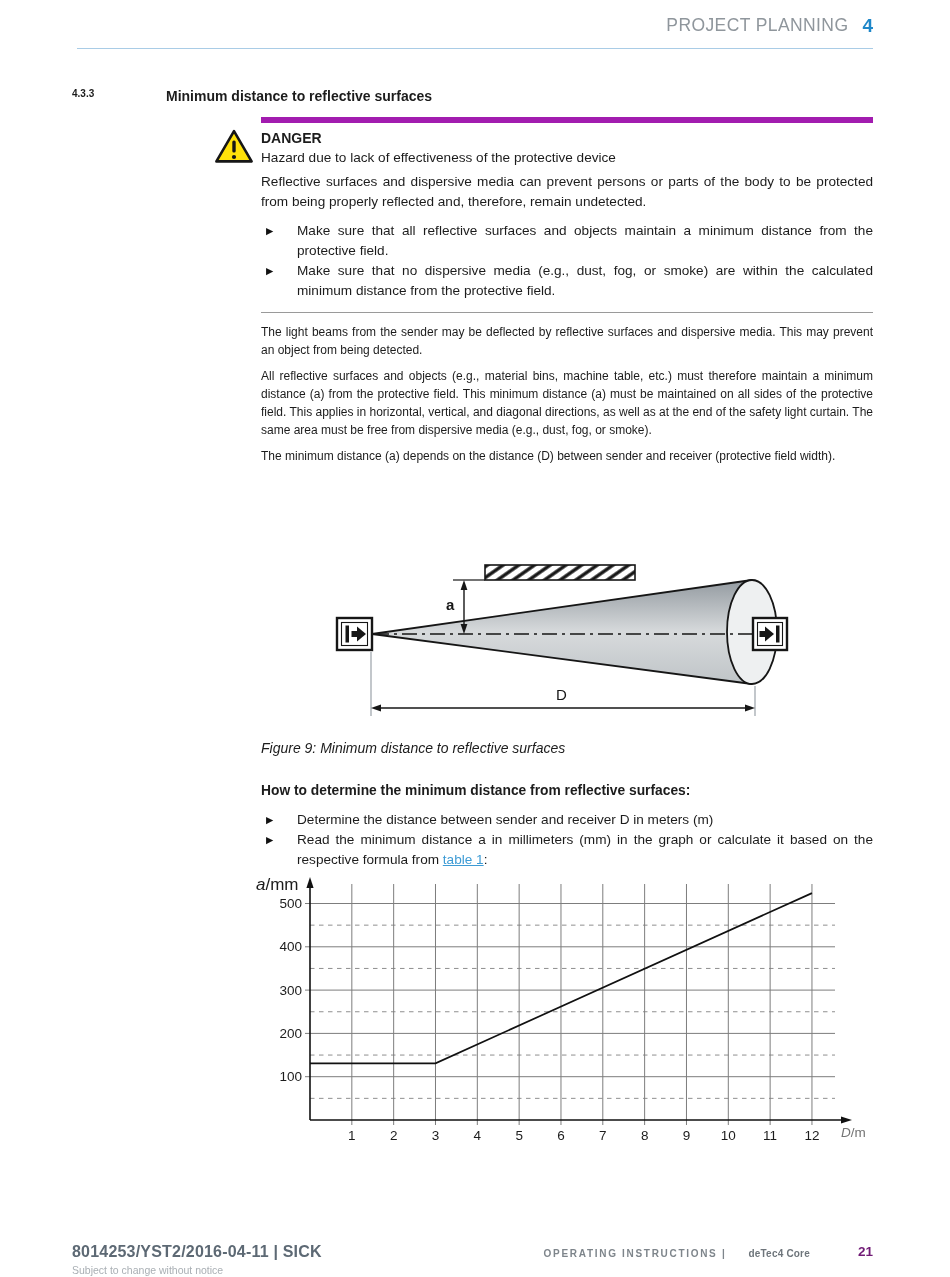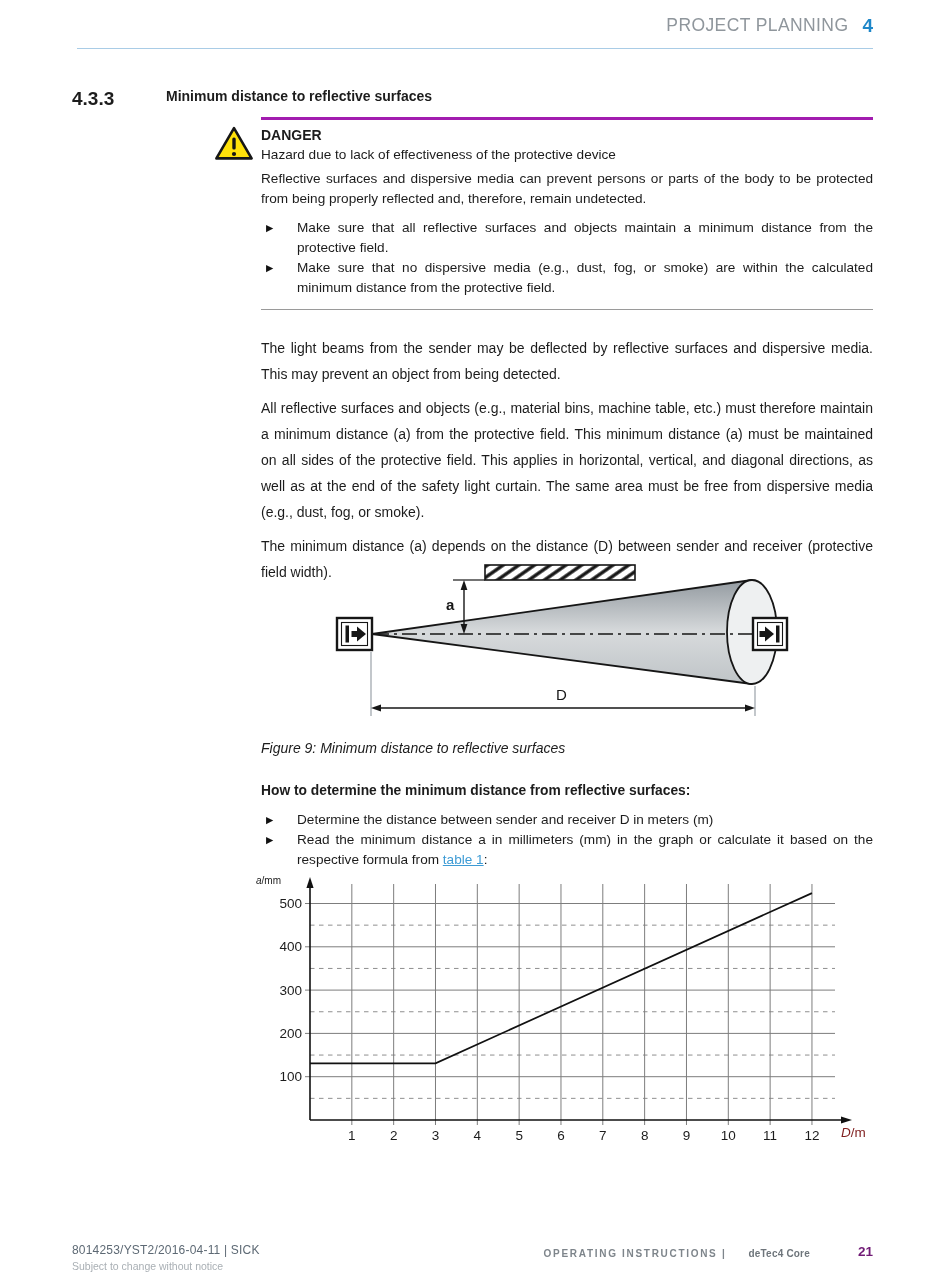--- a/index.html
+++ b/index.html
@@ -6,53 +6,53 @@
   html,body{background:#fff}
   body{width:950px;height:1277px;position:relative;font-family:"Liberation Sans",sans-serif;color:#1c1c1c}
   .page{position:absolute;inset:0;background:#ffffff;overflow:hidden}
 
   .hdr{position:absolute;top:15px;left:77px;right:77px;display:flex;justify-content:flex-end;align-items:flex-start;gap:14px}
   .hdr-title{color:#8f969c;font-size:17.5px;letter-spacing:.4px}
   .hdr-num{color:#1e87c9;font-weight:bold;font-size:19px}
   .hdr-rule{position:absolute;top:48px;left:77px;right:77px;height:1px;background:#a9cce6}
 
   .section{position:absolute;top:88px;left:72px;display:flex}
-  .sec-num{font-weight:bold;font-size:19px;width:94px}
+  .sec-num{font-weight:bold;font-size:10px;width:94px}
   .sec-title{font-weight:bold;font-size:14px}
 
-  .danger{position:absolute;left:261px;top:117px;width:612px;border-top:3px solid #a21caf;border-bottom:1px solid #9a9a9a;padding:5px 0 11px}
+  .danger{position:absolute;left:261px;top:117px;width:612px;border-top:6px solid #a21caf;border-bottom:1px solid #9a9a9a;padding:5px 0 11px}
   .warn-icon{position:absolute;left:-47px;top:5px}
   .danger h3{font-size:14px;font-weight:bold;line-height:20px}
   .hazard{font-size:13.6px;line-height:20px}
   .dbody{font-size:13.6px;line-height:20px;margin-top:4px;text-align:justify}
   .blist{list-style:none;margin-top:9px}
   .blist li{display:flex;font-size:13.6px;line-height:20px}
   .blist .arr{flex:0 0 36px;padding-left:5px;font-size:9.5px;line-height:20px;color:#111}
   .blist .btxt{flex:1;text-align:justify}
 
-  .paras{position:absolute;left:261px;top:335px;width:612px;font-size:14px;line-height:26px}
+  .paras{position:absolute;left:261px;top:323px;width:612px;font-size:12px;line-height:18px}
   .paras p{margin-bottom:8px;text-align:justify}
 
   .fig9{position:absolute;left:330px;top:552px;width:470px;height:180px}
   .caption{position:absolute;left:261px;font-size:14px;font-style:italic;color:#1c1c1c}
   .cap9{top:740px}
   .cap10{top:1154px}
 
   .howto{position:absolute;left:261px;top:781px;width:612px}
   .howto h4{font-size:13.8px;font-weight:bold;line-height:20px;margin-bottom:9px}
   .link{color:#3d9bd5}
 
   .graph{position:absolute;left:255px;top:872px;width:625px;height:285px}
   .graph svg{position:absolute;left:0;top:0}
-  .axis-ylab{position:absolute;left:1px;top:3px;font-size:10px;color:#1c1c1c}
-  .axis-xlab{position:absolute;left:586px;top:253px;font-size:13.5px;color:#7f1d1d}
+  .axis-ylab{position:absolute;left:1px;top:3px;font-size:17px;color:#1c1c1c}
+  .axis-xlab{position:absolute;left:586px;top:253px;font-size:13.5px;color:#737373}
   .ital{font-style:italic}
 
   .footer{position:absolute;left:72px;right:77px;top:1243px;display:flex;justify-content:space-between;align-items:flex-start}
-  .f-left1{font-size:12px;font-weight:normal;color:#5d6974;letter-spacing:.2px}
+  .f-left1{font-size:16px;font-weight:bold;color:#5d6974;letter-spacing:.2px}
   .f-left2{font-size:10.5px;color:#a9afb4;margin-top:3px}
   .f-right{display:flex;align-items:flex-end;margin-top:1px}
   .f-insts{font-size:10px;color:#7e858b;letter-spacing:1.7px;font-weight:600}
   .f-prod{font-size:10px;color:#6e757b;font-weight:bold;margin-left:22px;letter-spacing:.2px}
   .f-page{font-size:13.5px;font-weight:bold;color:#701a75;margin-left:48px}
 </style>
 </head>
 <body>
 
 <div class="page">

